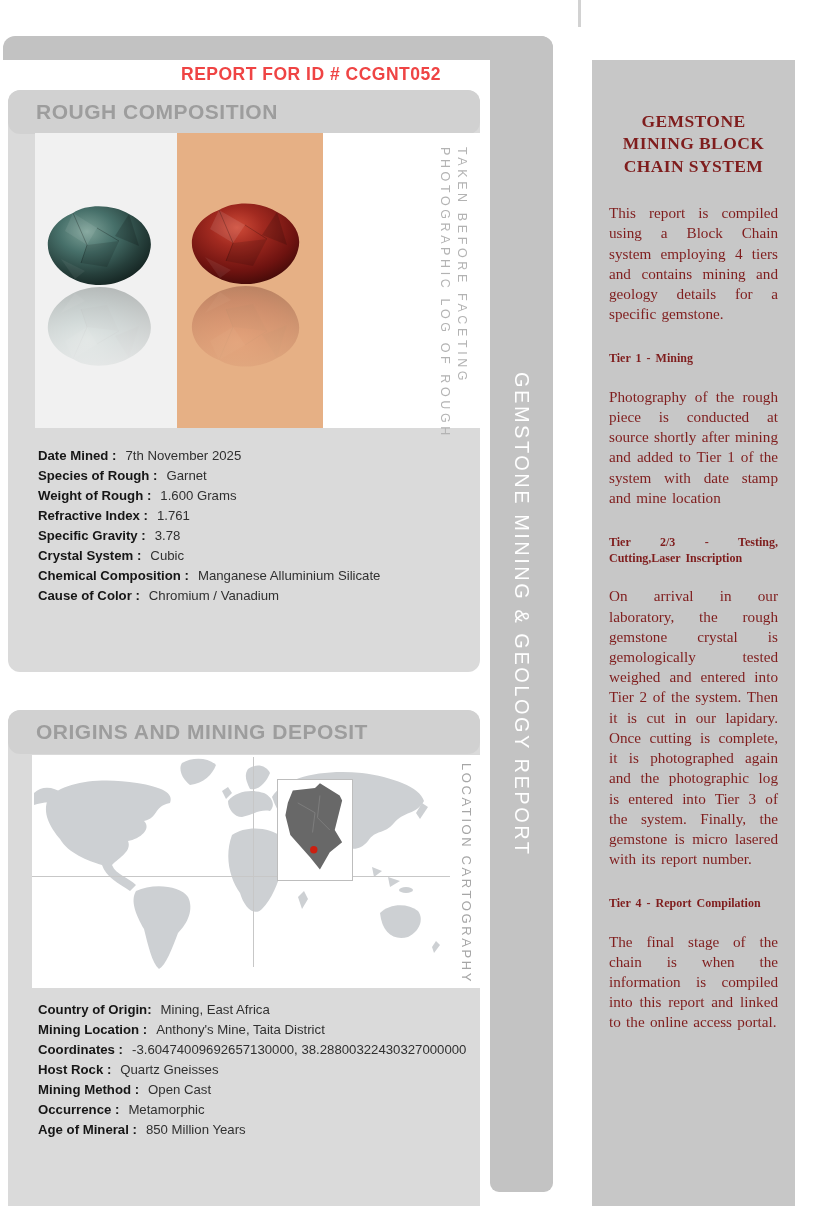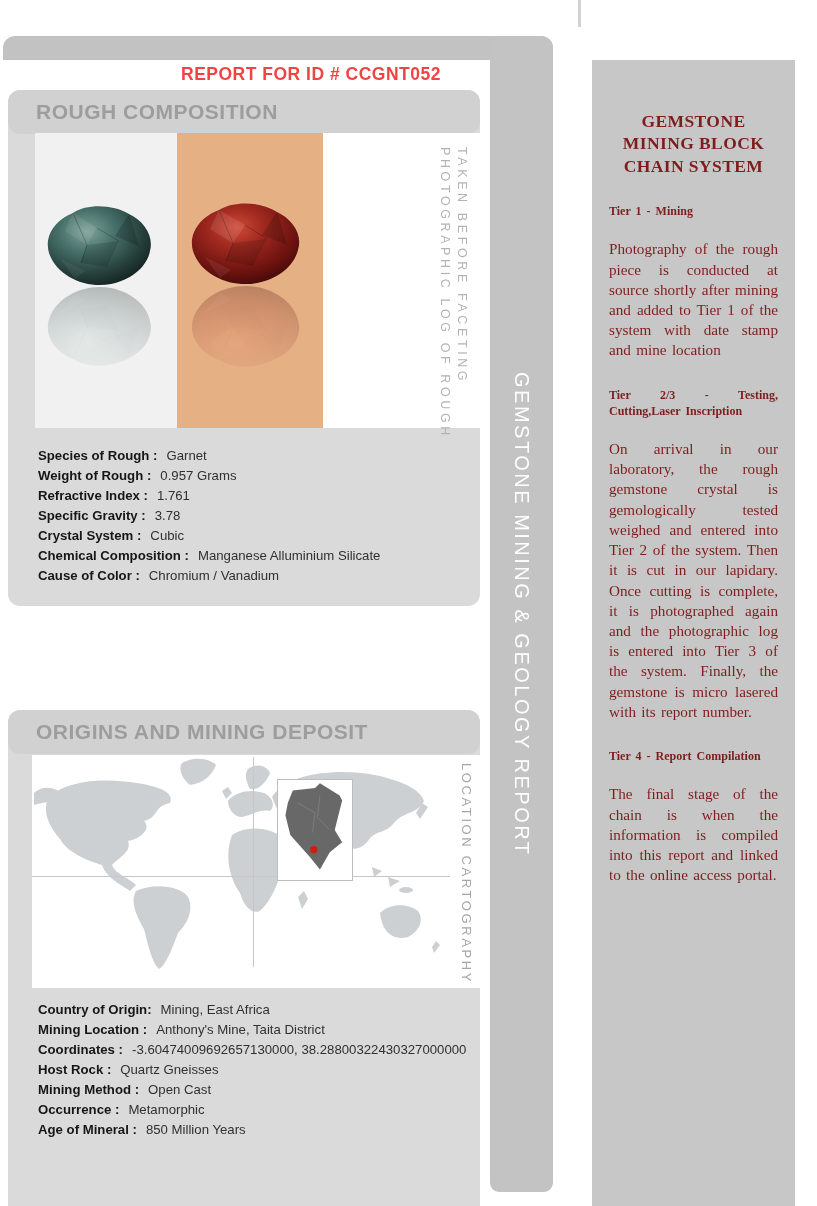--- a/index.html
+++ b/index.html
@@ -18,21 +18,21 @@
 
   
   .v-strip { position: absolute; left: 490px; top: 36px; width: 63px; height: 1156px;
              background: #c3c3c3; border-radius: 0 12px 9px 9px;
              display: flex; align-items: center; justify-content: center; }
   .v-strip-label { writing-mode: vertical-lr; font-size: 20px; color: #ffffff;
                    letter-spacing: 2.5px; white-space: nowrap; }
 
   
   .panel { position: absolute; left: 8px; width: 472px; background: #dadada; border-radius: 12px; overflow: hidden; }
-  .panel-rough   { top: 90px;  height: 516px; }
+  .panel-rough   { top: 90px;  height: 582px; }
   .panel-origins { top: 710px; height: 581px; }
   .panel-header  { position: absolute; left: 0; top: 0; width: 100%; height: 44px;
                    background: #d1d1d1; border-radius: 12px; }
   .panel-header span { display: block; padding: 10px 0 0 28px; font-size: 21px; font-weight: bold;
                    color: #9d9d9d; letter-spacing: .5px; }
 
   
   .photo-block { position: absolute; left: 27px; top: 43px; width: 445px; height: 295px; background: #ffffff; }
   .photo-cell { position: absolute; top: 0; height: 295px; }
   .cell-a { left: 0; width: 142px; background: #f1f1f1; }
@@ -142,22 +142,23 @@
               <use href="#stoneR"></use>
             </g>
           <rect x="0" y="152" width="146" height="143" fill="url(#fadeB)"></rect>
         </svg>
       </div>
       <div class="photo-caption"><span>PHOTOGRAPHIC LOG OF ROUGH</span>
 <span>TAKEN BEFORE FACETING</span></div>
     </div>
 
     <div class="field-list field-list-rough">
+      <div class="field-row"><span class="field-label">Date Mined :</span><span class="field-value">7th November 2025</span></div>
       <div class="field-row"><span class="field-label">Species of Rough :</span><span class="field-value">Garnet</span></div>
-      <div class="field-row"><span class="field-label">Weight of Rough :</span><span class="field-value">0.957 Grams</span></div>
+      <div class="field-row"><span class="field-label">Weight of Rough :</span><span class="field-value">1.600 Grams</span></div>
       <div class="field-row"><span class="field-label">Refractive Index :</span><span class="field-value">1.761</span></div>
       <div class="field-row"><span class="field-label">Specific Gravity :</span><span class="field-value">3.78</span></div>
       <div class="field-row"><span class="field-label">Crystal System :</span><span class="field-value">Cubic</span></div>
       <div class="field-row"><span class="field-label">Chemical Composition :</span><span class="field-value">Manganese Alluminium Silicate</span></div>
       <div class="field-row"><span class="field-label">Cause of Color :</span><span class="field-value">Chromium / Vanadium</span></div>
     </div>
   </div>
 
   <div class="panel panel-origins">
     <div class="panel-header">
@@ -208,20 +209,21 @@
       <div class="field-row"><span class="field-label">Age of Mineral :</span><span class="field-value">850 Million Years</span></div>
     </div>
   </div>
 
   <div class="v-strip">
     <div class="v-strip-label">GEMSTONE MINING &amp; GEOLOGY REPORT</div>
   </div>
 
   <div class="sidebar">
     <div class="sidebar-title">GEMSTONE MINING BLOCK CHAIN SYSTEM</div>
+    <p>This report is compiled using a Block Chain system employing 4 tiers and contains mining and geology details for a specific gemstone.</p>
     <h3>Tier 1 - Mining</h3>
     <p>Photography of the rough piece is conducted at source shortly after mining and added to Tier 1 of the system with date stamp and mine location</p>
     <h3>Tier 2/3 - Testing, Cutting,Laser Inscription</h3>
     <p>On arrival in our laboratory, the rough gemstone crystal is gemologically tested weighed and entered into Tier 2 of the system. Then it is cut in our lapidary. Once cutting is complete, it is photographed again and the photographic log is entered into Tier 3 of the system. Finally, the gemstone is micro lasered with its report number.</p>
     <h3>Tier 4 - Report Compilation</h3>
     <p>The final stage of the chain is when the information is compiled into this report and linked to the online access portal.</p>
   </div>
 
 </div>
 

